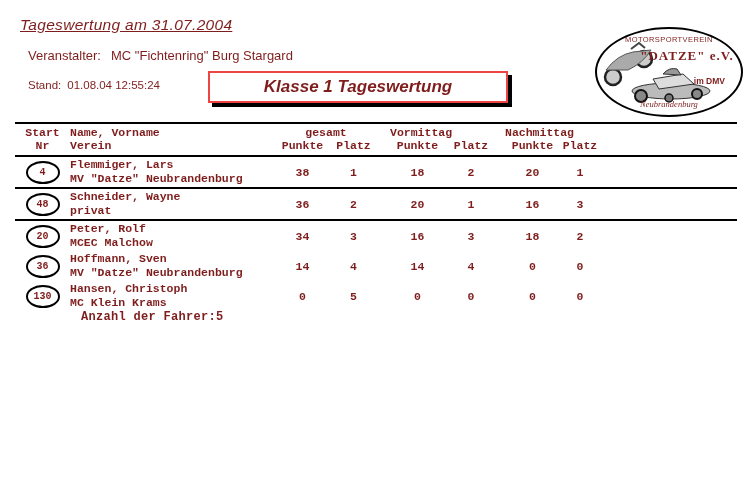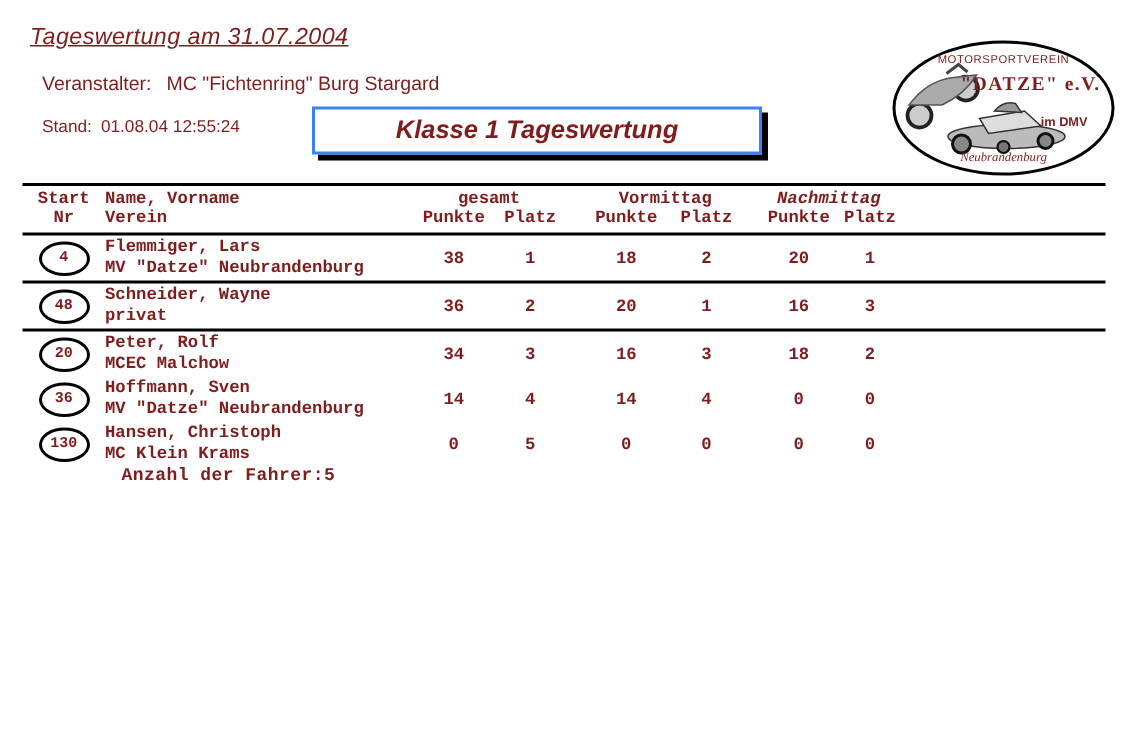--- a/index.html
+++ b/index.html
@@ -8,21 +8,21 @@
 
   
   .doc-title{position:absolute;left:20px;top:16px;font-size:15.5px;font-style:italic;
              text-decoration:underline;letter-spacing:0.3px;}
   .veranstalter{position:absolute;left:28px;top:48px;font-size:13px;}
   .veranstalter .val{margin-left:10px;}
   .stand{position:absolute;left:28px;top:79px;font-size:11.5px;}
   .stand .val{margin-left:6px;}
 
   .class-box{position:absolute;left:208px;top:71px;width:296px;height:28px;
-             border:2px solid #3b82f6;background:#fff;box-shadow:4px 4px 0 #000;
+             border:2px solid #ef4444;background:#fff;box-shadow:4px 4px 0 #000;
              display:flex;align-items:center;justify-content:center;
              font-weight:bold;font-style:italic;font-size:17px;}
 
   
   .logo{position:absolute;left:595px;top:27px;width:148px;height:90px;
         border:2px solid #000;border-radius:50%;background:#fff;box-sizing:border-box;}
   .logo .l1{position:absolute;top:6px;left:0;width:100%;text-align:center;
             font-size:7.5px;font-weight:normal;letter-spacing:0.4px;}
   .logo .l2{position:absolute;top:19px;left:38px;width:104px;text-align:center;
             font-family:"Liberation Serif",serif;font-weight:bold;font-size:13px;
@@ -41,22 +41,22 @@
   .trow.ruled{border-bottom:2px solid #000;}
   .c-start{width:55px;text-align:center;}
   .c-name{width:205px;text-align:left;}
   .c-pg,.c-pv,.c-pn{width:55px;text-align:center;}
   .c-plg{width:47px;text-align:center;}
   .c-plv{width:52px;text-align:center;}
   .c-pln{width:40px;text-align:center;}
   .c-sp1{width:13px;}
   .c-sp2{width:8px;}
   .c-g1{width:102px;text-align:center;}
-  .c-g2{width:107px;text-align:center;font-family:Liberation Mono, monospace;}
-  .c-g3{width:95px;text-align:center;font-style:italic;}
+  .c-g2{width:107px;text-align:left;font-family:Liberation Mono, monospace;}
+  .c-g3{width:95px;}
   .nm,.vr{line-height:14px;white-space:nowrap;}
   .start-oval{width:30px;height:19px;border:2px solid #000;border-radius:50%;
               display:flex;align-items:center;justify-content:center;
               font-size:10px;margin:0 auto;}
   .footer-line{position:absolute;left:38px;top:310px;font-size:12px;letter-spacing:0.3px;margin-left:43px;}
 </style>
 </head>
 <body>
 
 <div class="page">

